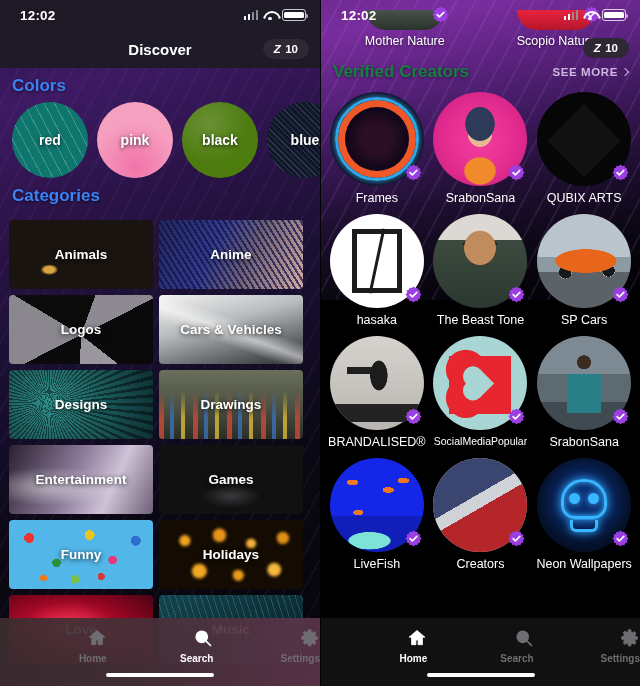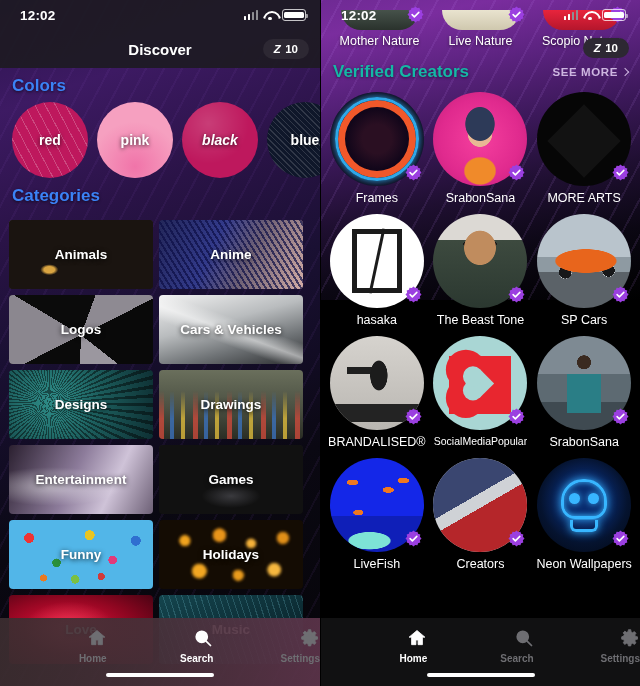--- a/index.html
+++ b/index.html
@@ -150,21 +150,21 @@
   .cut-row { display:flex; justify-content:space-around; padding:0 8px; height:48px; align-items:flex-end; }
   .cut-item { width:92px; text-align:center; position:relative; }
   .cut-circle { width:78px; height:20px; margin:0 auto; border-radius:0 0 39px 39px; position:relative; overflow:hidden; }
   .cut-c1 { background:linear-gradient(180deg,#46524a,#2a322c);}
   .cut-c2 { background:linear-gradient(180deg,#e9e3cf,#cfc8ae);}
   .cut-c3 { background:linear-gradient(180deg,#e8243c,#b5162c);}
   .cut-badge { position:absolute; right:6px; top:-4px; }
   .cut-name { color:#fff; font-size:12.5px; margin-top:4px; text-shadow:0 1px 3px rgba(0,0,0,.6); }
 
   .vc-head { display:flex; align-items:center; justify-content:space-between; padding:14px 12px 10px 12px; }
-  .vc-title { color:#14b8a6; font-size:17px; font-weight:bold; text-shadow:0 1px 3px rgba(0,0,0,.5); }
+  .vc-title { color:#15803d; font-size:17px; font-weight:bold; text-shadow:0 1px 3px rgba(0,0,0,.5); }
   .vc-more { color:#cdb6e0; font-size:11.5px; font-weight:600; letter-spacing:.6px; display:flex; align-items:center; gap:4px; }
   .chev { width:6px; height:6px; border-right:1.6px solid #cdb6e0; border-top:1.6px solid #cdb6e0; transform:rotate(45deg); }
 
   .vc-grid { display:flex; flex-wrap:wrap; padding:0 4px; }
   .vc-item { width:33.333%; display:flex; flex-direction:column; align-items:center; margin-bottom:9px; }
   .vc-avatar-wrap { position:relative; width:94px; height:94px; }
   .vc-avatar { width:94px; height:94px; border-radius:50%; overflow:hidden; position:relative; background:#111; }
   .vc-name { color:#fff; font-size:12.5px; margin-top:5px; text-align:center; max-width:104px; white-space:nowrap; overflow:hidden; }
   .vc-name.small { font-size:10.5px; }
 
@@ -290,29 +290,29 @@
       <div class="l-title">Discover</div>
       <div class="coin-badge">
         <span class="coin-z">Z</span>
         <span class="coin-n">10</span>
       </div>
     </div>
 
     <div class="l-scroll">
       <div class="sec-title">Colors</div>
       <div class="colors-row" id="colorsRow">
-          <div class="color-chip chip-red" style="background: #be185d; text-align: right;">
+          <div class="color-chip chip-red" style="background: #0f766e; text-align: right;">
             <div class="chip-tex"></div>
             <span>red</span>
           </div>
           <div class="color-chip chip-pink" style="background: rgb(246, 160, 192);">
             <div class="chip-tex"></div>
             <span>pink</span>
           </div>
-          <div class="color-chip chip-black" style="background: #be185d; font-style: italic;">
+          <div class="color-chip chip-black" style="background: #4d7c0f;">
             <div class="chip-tex"></div>
             <span>black</span>
           </div>
           <div class="color-chip chip-blue" style="background: #0f172a;">
             <div class="chip-tex"></div>
             <span>blue</span>
           </div>
         </div>
       <div class="sec-title">Categories</div>
       <div class="cat-grid" id="catGrid">
@@ -406,30 +406,20 @@
             <div class="cut-circle cut-c1"></div>
             <div class="badge cut-badge">
               <svg viewBox="0 0 24 24">
                 <path d="M12 .7l2.4 2.2 3.2-.6.9 3.1 3.1.9-.6 3.2L23.3 12l-2.3 2.5.6 3.2-3.1.9-.9 3.1-3.2-.6L12 23.3l-2.4-2.2-3.2.6-.9-3.1-3.1-.9.6-3.2L.7 12l2.3-2.5-.6-3.2 3.1-.9.9-3.1 3.2.6z" fill="#9b3fe0"></path>
                 <path d="M7.2 12.2l3.2 3.2 6.3-6.4" fill="none" stroke="#fff" stroke-width="2.2" stroke-linecap="round" stroke-linejoin="round"></path>
               </svg>
             </div>
             <div class="cut-name">Mother Nature</div>
           </div>
           <div class="cut-item">
-            <div class="cut-circle cut-c2"></div>
-            <div class="badge cut-badge">
-              <svg viewBox="0 0 24 24">
-                <path d="M12 .7l2.4 2.2 3.2-.6.9 3.1 3.1.9-.6 3.2L23.3 12l-2.3 2.5.6 3.2-3.1.9-.9 3.1-3.2-.6L12 23.3l-2.4-2.2-3.2.6-.9-3.1-3.1-.9.6-3.2L.7 12l2.3-2.5-.6-3.2 3.1-.9.9-3.1 3.2.6z" fill="#9b3fe0"></path>
-                <path d="M7.2 12.2l3.2 3.2 6.3-6.4" fill="none" stroke="#fff" stroke-width="2.2" stroke-linecap="round" stroke-linejoin="round"></path>
-              </svg>
-            </div>
-            <div class="cut-name">Live Nature</div>
-          </div>
-          <div class="cut-item">
             <div class="cut-circle cut-c3"></div>
             <div class="badge cut-badge">
               <svg viewBox="0 0 24 24">
                 <path d="M12 .7l2.4 2.2 3.2-.6.9 3.1 3.1.9-.6 3.2L23.3 12l-2.3 2.5.6 3.2-3.1.9-.9 3.1-3.2-.6L12 23.3l-2.4-2.2-3.2.6-.9-3.1-3.1-.9.6-3.2L.7 12l2.3-2.5-.6-3.2 3.1-.9.9-3.1 3.2.6z" fill="#9b3fe0"></path>
                 <path d="M7.2 12.2l3.2 3.2 6.3-6.4" fill="none" stroke="#fff" stroke-width="2.2" stroke-linecap="round" stroke-linejoin="round"></path>
               </svg>
             </div>
             <div class="cut-name">Scopio Nature</div>
           </div>
         </div>
@@ -472,21 +462,21 @@
               <div class="vc-avatar a-qubix">
                 <div class="qt">Qubix</div>
               </div>
               <div class="badge">
                 <svg viewBox="0 0 24 24">
                   <path d="M12 .7l2.4 2.2 3.2-.6.9 3.1 3.1.9-.6 3.2L23.3 12l-2.3 2.5.6 3.2-3.1.9-.9 3.1-3.2-.6L12 23.3l-2.4-2.2-3.2.6-.9-3.1-3.1-.9.6-3.2L.7 12l2.3-2.5-.6-3.2 3.1-.9.9-3.1 3.2.6z" fill="#9b3fe0"></path>
                   <path d="M7.2 12.2l3.2 3.2 6.3-6.4" fill="none" stroke="#fff" stroke-width="2.2" stroke-linecap="round" stroke-linejoin="round"></path>
                 </svg>
               </div>
             </div>
-            <div class="vc-name">MORE ARTS</div>
+            <div class="vc-name">QUBIX ARTS</div>
           </div>
           <div class="vc-item">
             <div class="vc-avatar-wrap">
               <div class="vc-avatar a-hasaka">
                 <div class="slash"></div>
               </div>
               <div class="badge">
                 <svg viewBox="0 0 24 24">
                   <path d="M12 .7l2.4 2.2 3.2-.6.9 3.1 3.1.9-.6 3.2L23.3 12l-2.3 2.5.6 3.2-3.1.9-.9 3.1-3.2-.6L12 23.3l-2.4-2.2-3.2.6-.9-3.1-3.1-.9.6-3.2L.7 12l2.3-2.5-.6-3.2 3.1-.9.9-3.1 3.2.6z" fill="#9b3fe0"></path>
                   <path d="M7.2 12.2l3.2 3.2 6.3-6.4" fill="none" stroke="#fff" stroke-width="2.2" stroke-linecap="round" stroke-linejoin="round"></path>

